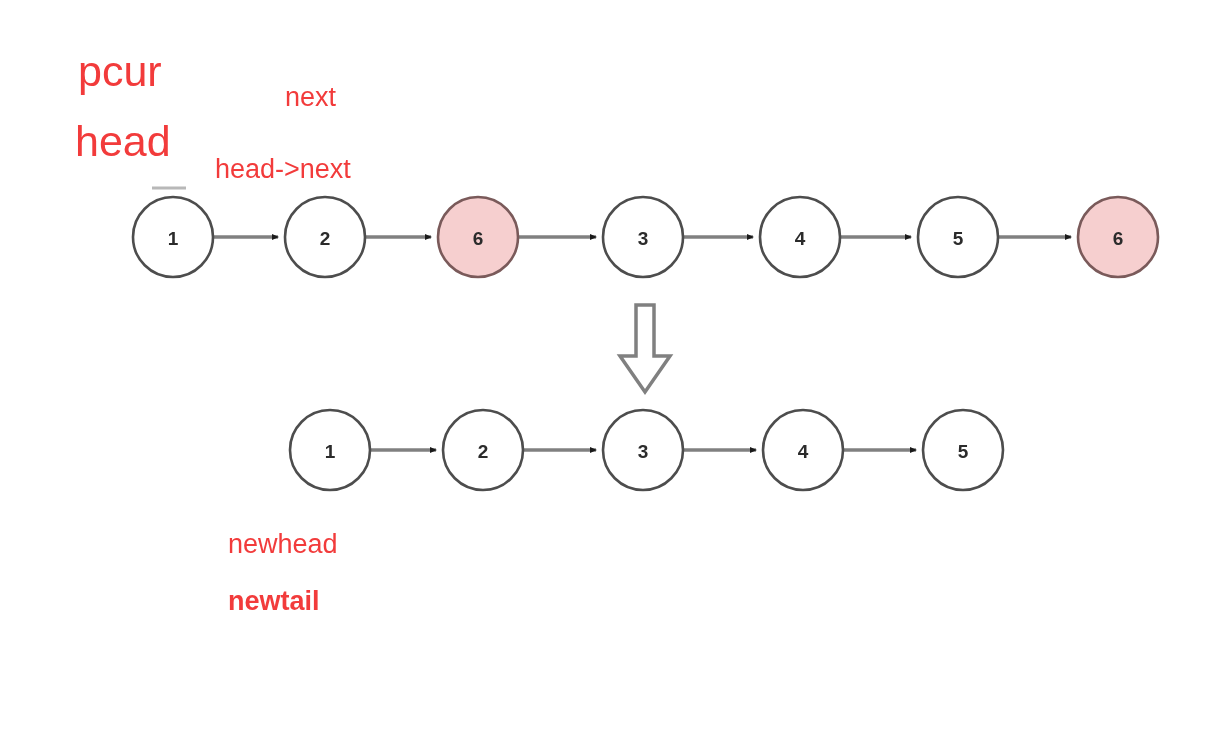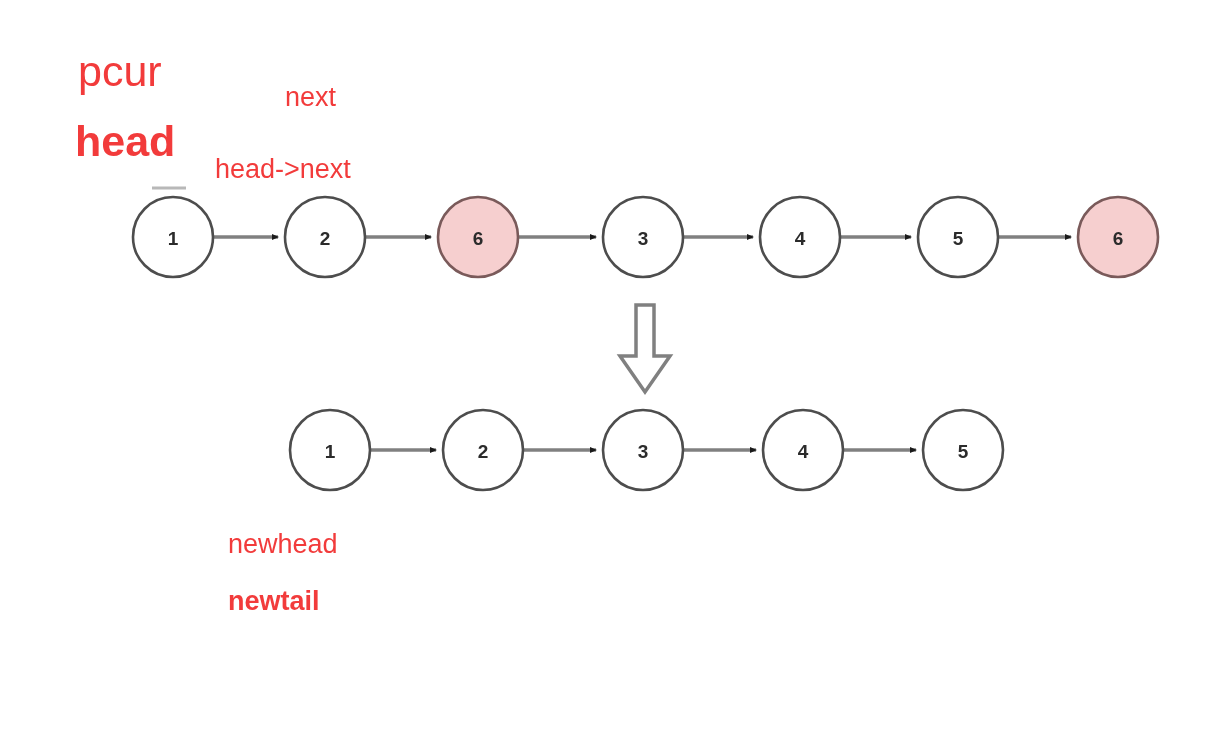--- a/index.html
+++ b/index.html
@@ -126,19 +126,19 @@
         <text class="node-text" x="803" y="451">4</text>
       </g>
       <g>
         <circle cx="963" cy="450" r="40" fill="#ffffff" stroke="#4d4d4d" stroke-width="2.6"></circle>
         <text class="node-text" x="963" y="451">5</text>
       </g>
     </g>
   </svg>
 
   <div class="label label-big" style="left:78px;  top:50px;">pcur</div>
-  <div class="label label-big" style="left:75px;  top:120px;font-weight:bold;">head</div>
+  <div class="label label-big" style="left:75px;  top:120px;">head</div>
   <div class="label label-small" style="left:285px; top:84px;">next</div>
   <div class="label label-small" style="left:215px; top:132px;margin-top:24px;">head-&gt;next</div>
   <div class="label label-small" style="left:228px; top:531px;">newhead</div>
   <div class="label label-small" style="left:228px; top:588px;font-weight:bold;">newtail</div>
 
 </div>
 
 </body></html>

